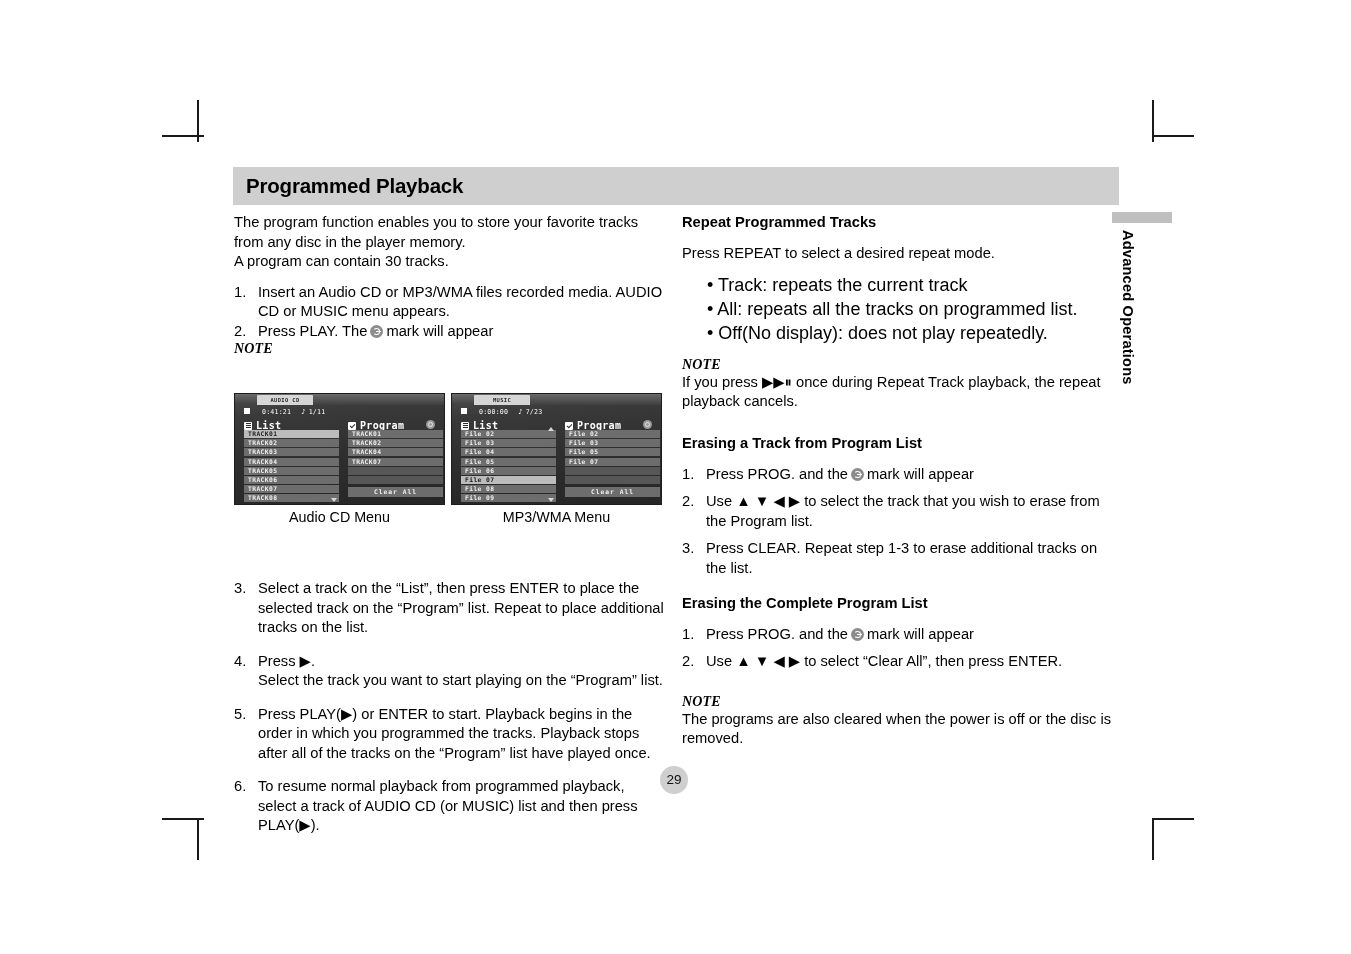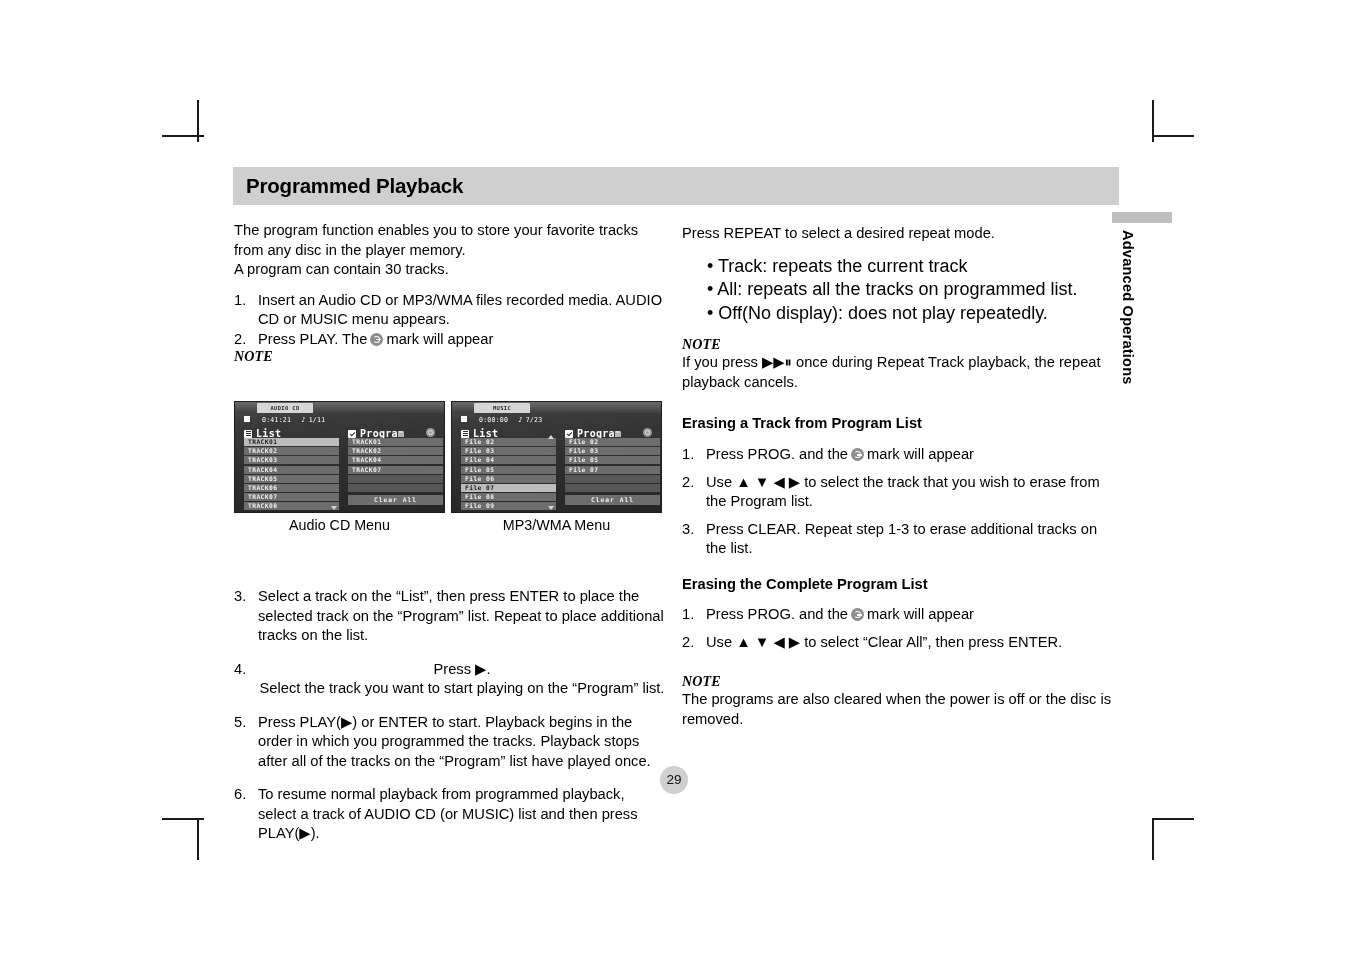--- a/index.html
+++ b/index.html
@@ -44,21 +44,21 @@
     font-size: 20.5px;
     font-weight: bold;
     letter-spacing: -0.2px;
     padding-left: 13px;
     color: #000;
   }
 
   
   #col-left {
     position: absolute;
-    left: 1px; top: 54px;
+    left: 1px; top: 46px;
     width: 432px;
   }
   #col-right {
     position: absolute;
     left: 449px; top: 46px;
     width: 435px;
   }
 
   p, li, div.txt { font-size: 14.7px; line-height: 1.33; }
 
@@ -499,37 +499,38 @@
       <div class="osd-caption mp3">MP3/WMA Menu</div>
     </div>
 
     <div class="numlist" style="position:absolute; top:366px; left:0; width:432px;">
       <div class="item" style="margin-bottom:14px;">
         <div class="num">3.</div>
         <div class="body">Select a track on the “List”, then press ENTER to place the selected track on the “Program” list. Repeat to place additional tracks on the list.</div>
       </div>
       <div class="item" style="margin-bottom:14px;">
         <div class="num">4.</div>
-        <div class="body" style="white-space:pre-line;text-align:center;">Press ▶.
+        <div class="body" style="white-space:pre-line;">Press ▶.
 Select the track you want to start playing on the “Program” list.</div>
       </div>
       <div class="item" style="margin-bottom:14px;">
         <div class="num">5.</div>
         <div class="body">Press PLAY(▶) or ENTER to start. Playback begins in the order in which you programmed the tracks. Playback stops after all of the tracks on the “Program” list have played once.</div>
       </div>
       <div class="item">
         <div class="num">6.</div>
         <div class="body">To resume normal playback from programmed playback, select a track of AUDIO CD (or MUSIC) list and then press PLAY(▶).</div>
       </div>
     </div>
 
   </div>
 
   <div id="col-right">
 
+    <div class="subhead">Repeat Programmed Tracks</div>
     <div class="gap-sm"></div>
     <div class="txt">Press REPEAT to select a desired repeat mode.</div>
     <div class="gap-sm"></div>
     <div class="bullets">
       <div class="b">• Track: repeats the current track</div>
       <div class="b">• All: repeats all the tracks on programmed list.</div>
       <div class="b">• Off(No display): does not play repeatedly.</div>
     </div>
     <div class="gap-sm"></div>
     <div class="note-label">NOTE</div>

